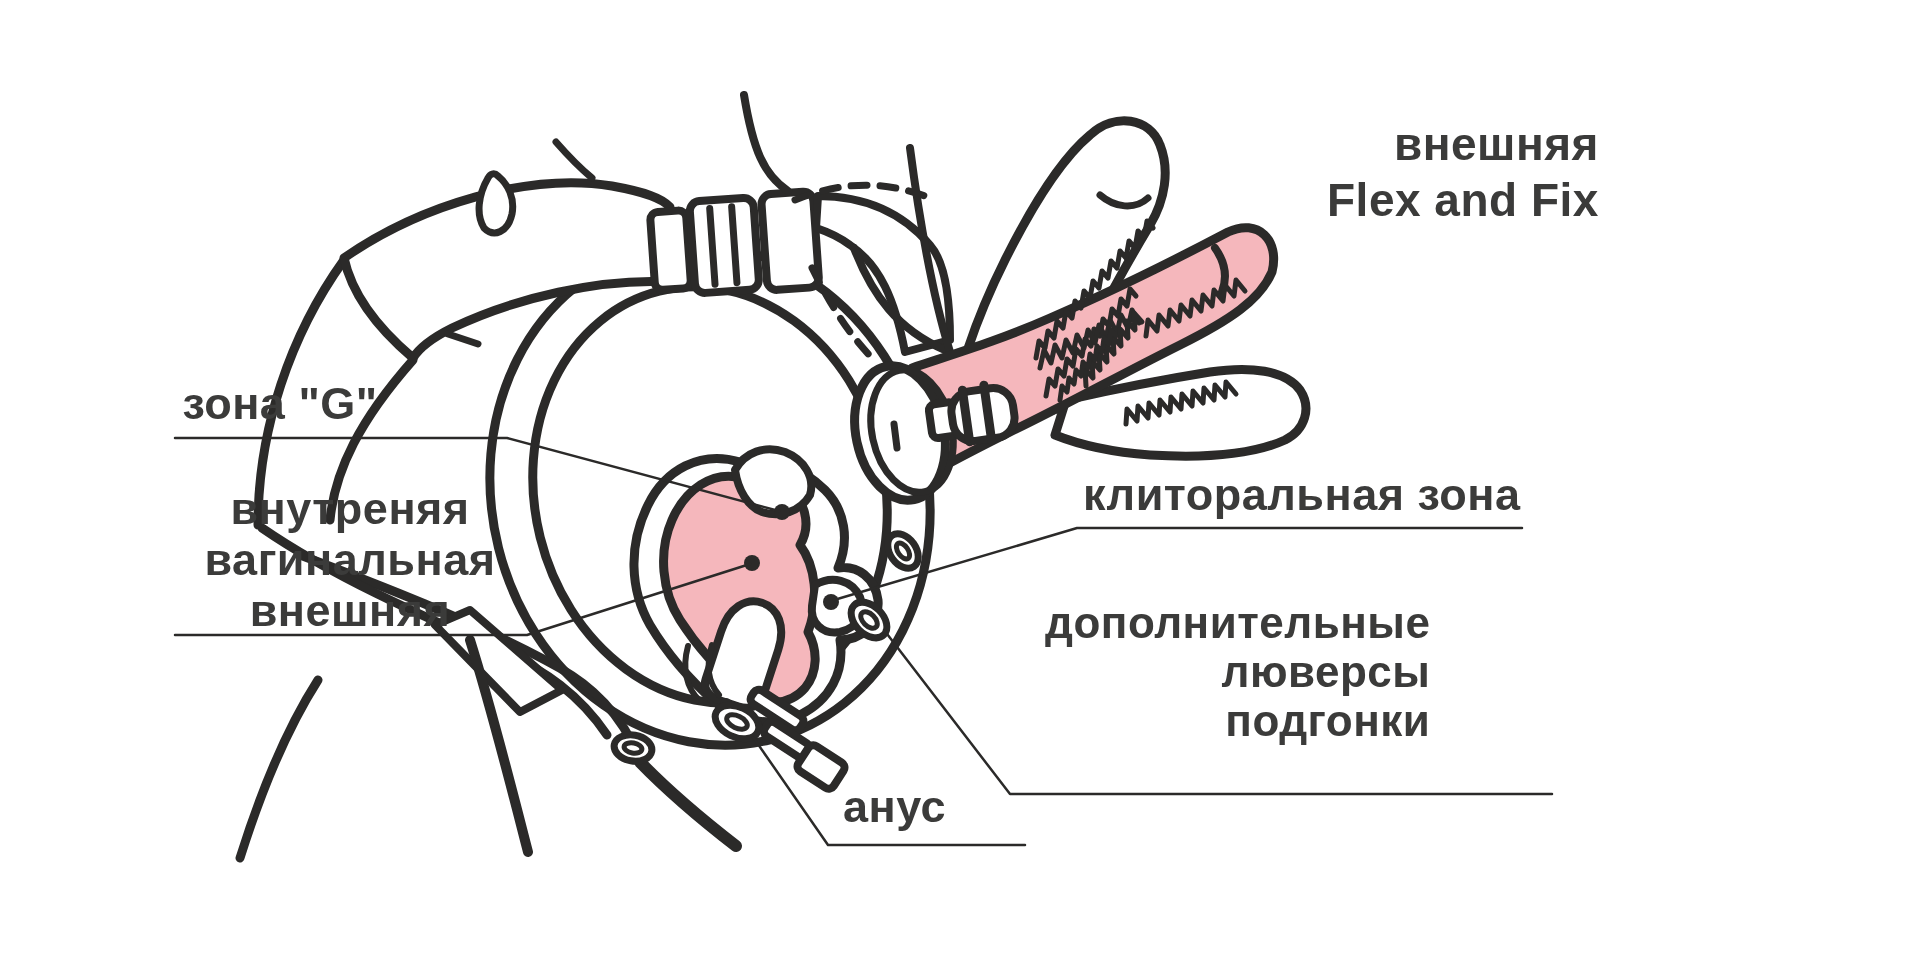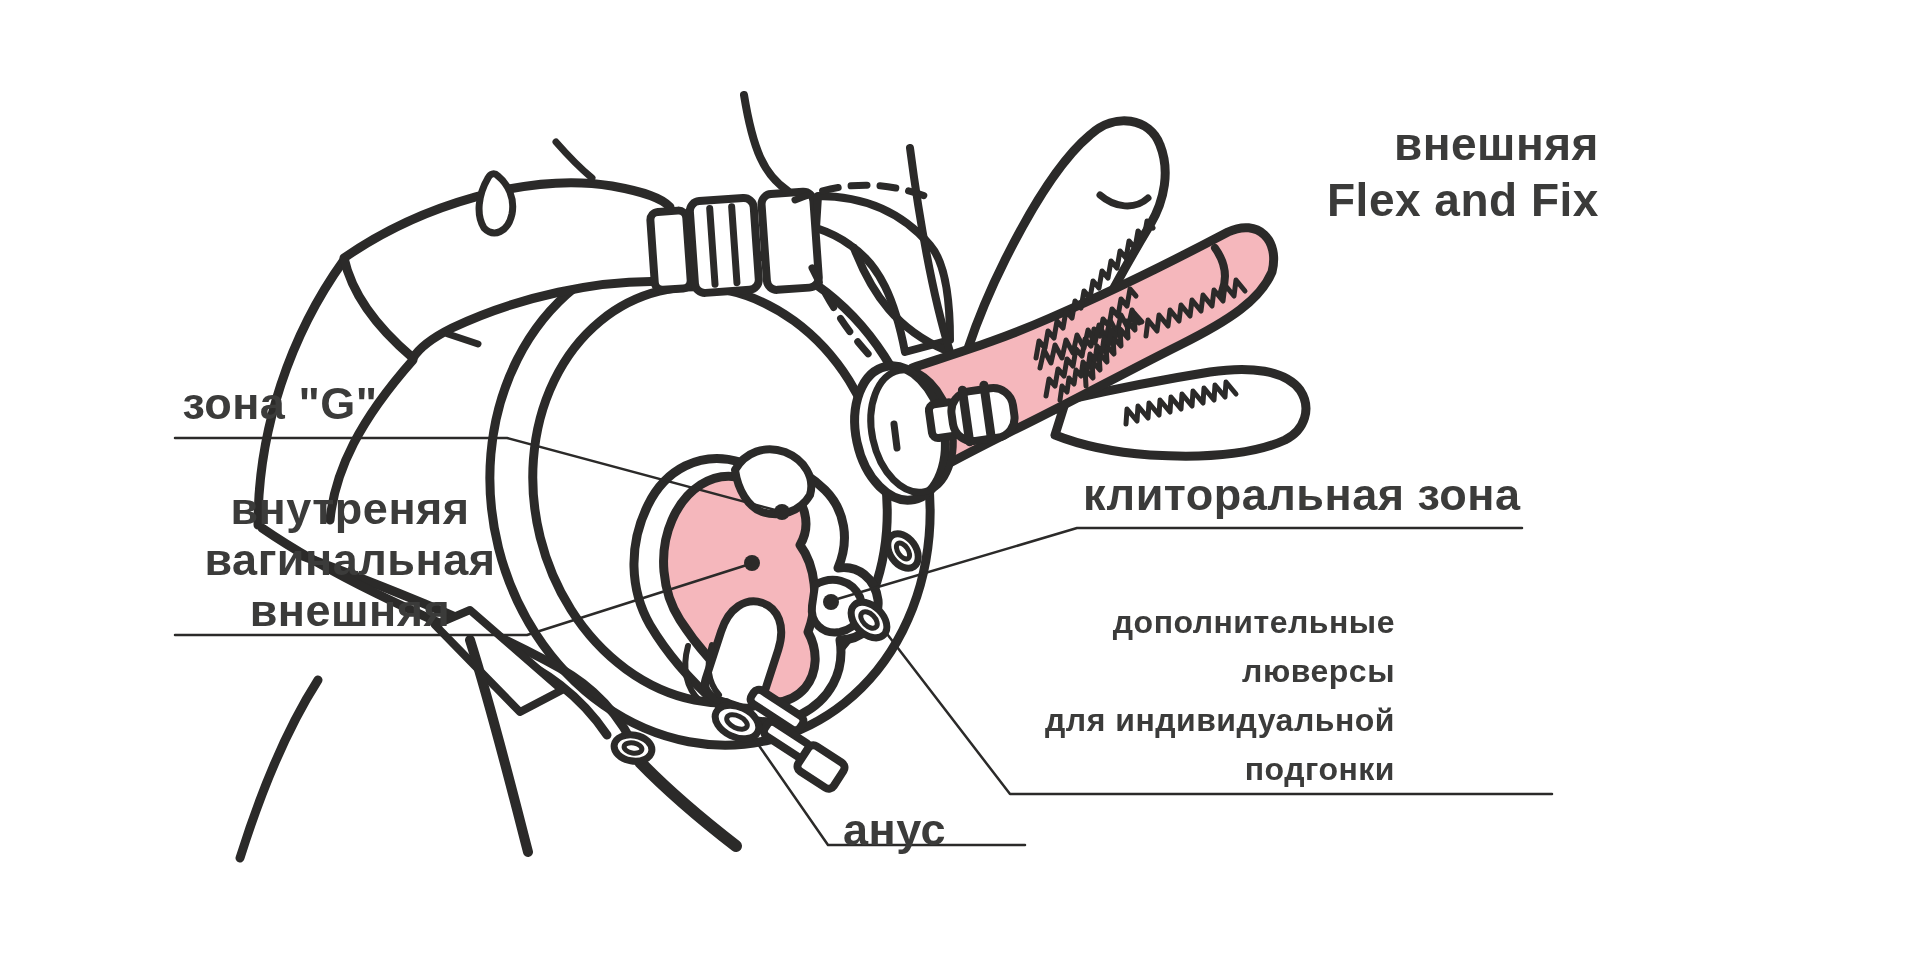--- a/index.html
+++ b/index.html
@@ -9,21 +9,21 @@
   }
   .stage svg{position:absolute;left:0;top:0;}
   .lbl{
     position:absolute;color:#3b3b3a;font-weight:600;letter-spacing:.5px;
     font-size:45px;line-height:51px;white-space:nowrap;
   }
   .lbl span{display:block;}
   .align-center{text-align:center;}
   .align-left{text-align:right;}
   .outer-lbl{font-size:46px;line-height:56px;}
-  .eyelets-lbl{font-size:32px;line-height:49px;}
+  .eyelets-lbl{font-size:44px;line-height:49px;}
 </style>
 </head>
 <body>
 
 <div class="stage">
 
   <svg width="1920" height="961" viewBox="0 0 1920 961">
     <g fill="none" stroke="#2b2a29" stroke-linecap="round" stroke-linejoin="round">
 
       <g>
@@ -153,19 +153,18 @@
   <div class="lbl align-left outer-lbl" style="left:1327px;top:116px;">
     <span>внешняя</span>
     <span>Flex and Fix</span>
   </div>
 
   <div class="lbl align-left" style="left:1083px;top:469px;">клиторальная зона</div>
 
   <div class="lbl align-left eyelets-lbl" style="left:1045px;top:598px;">
     <span>дополнительные</span>
     <span>люверсы</span>
-    <span>для индивидуальной</span>
     <span>подгонки</span>
   </div>
 
-  <div class="lbl align-left" style="left:843px;top:781px;margin-top:23px;">анус</div>
+  <div class="lbl align-left" style="left:843px;top:781px;">анус</div>
 
 </div>
 
 </body></html>

